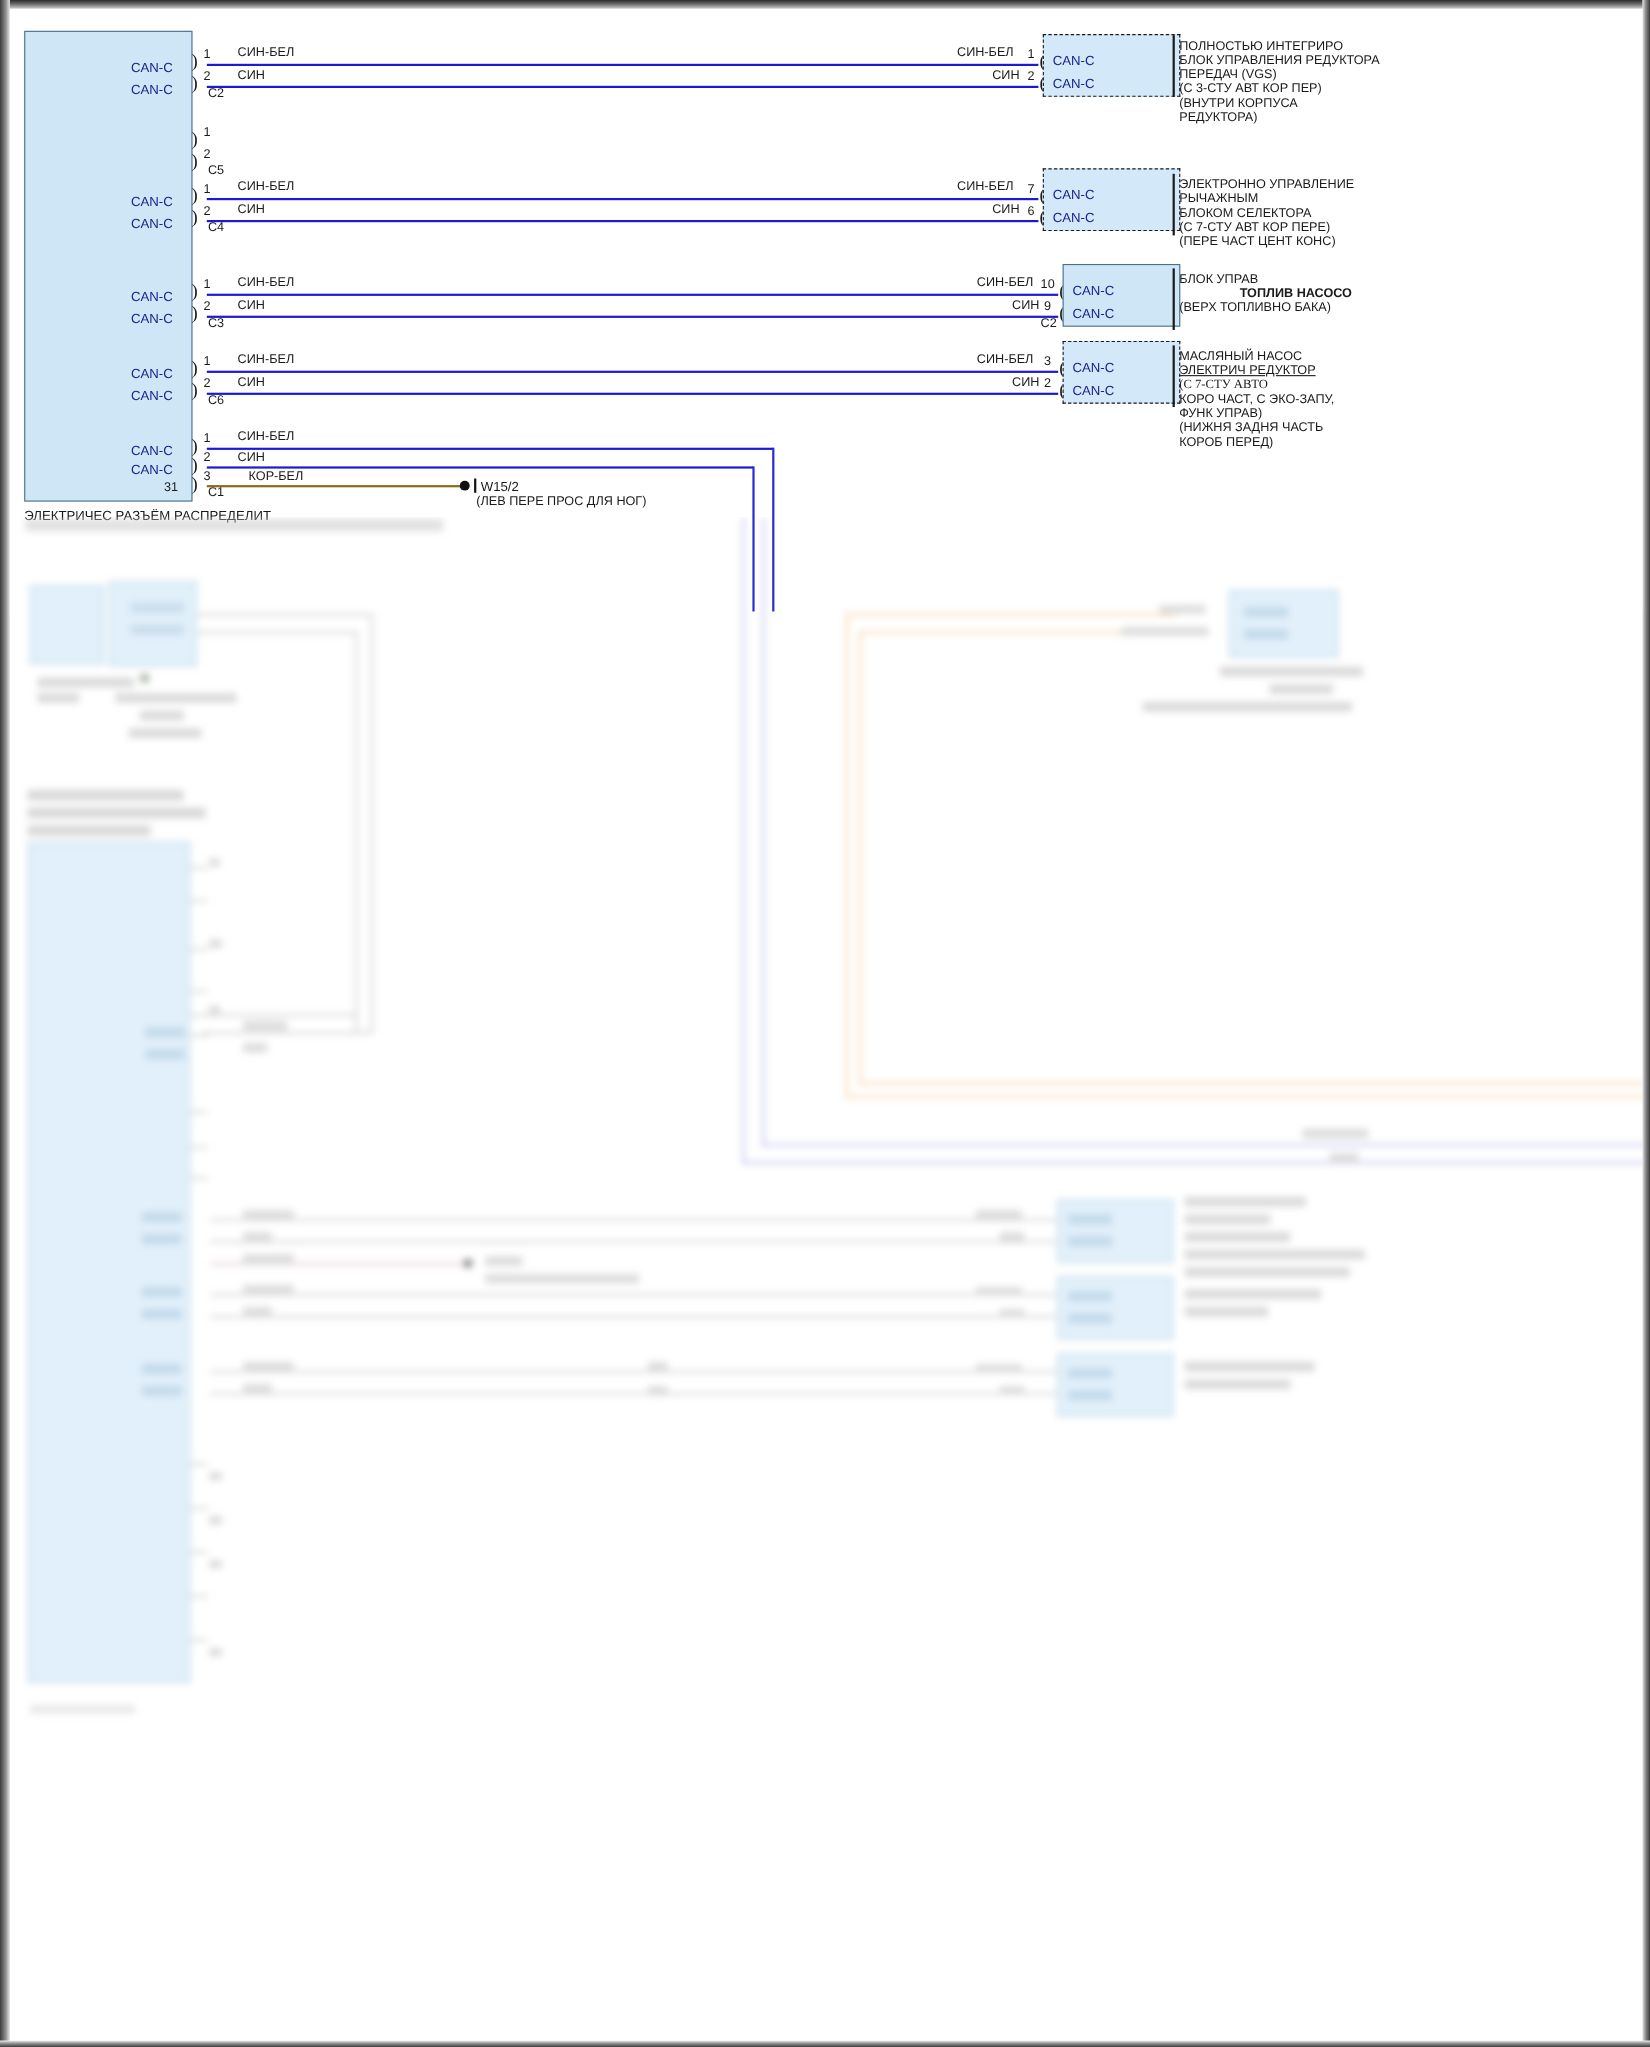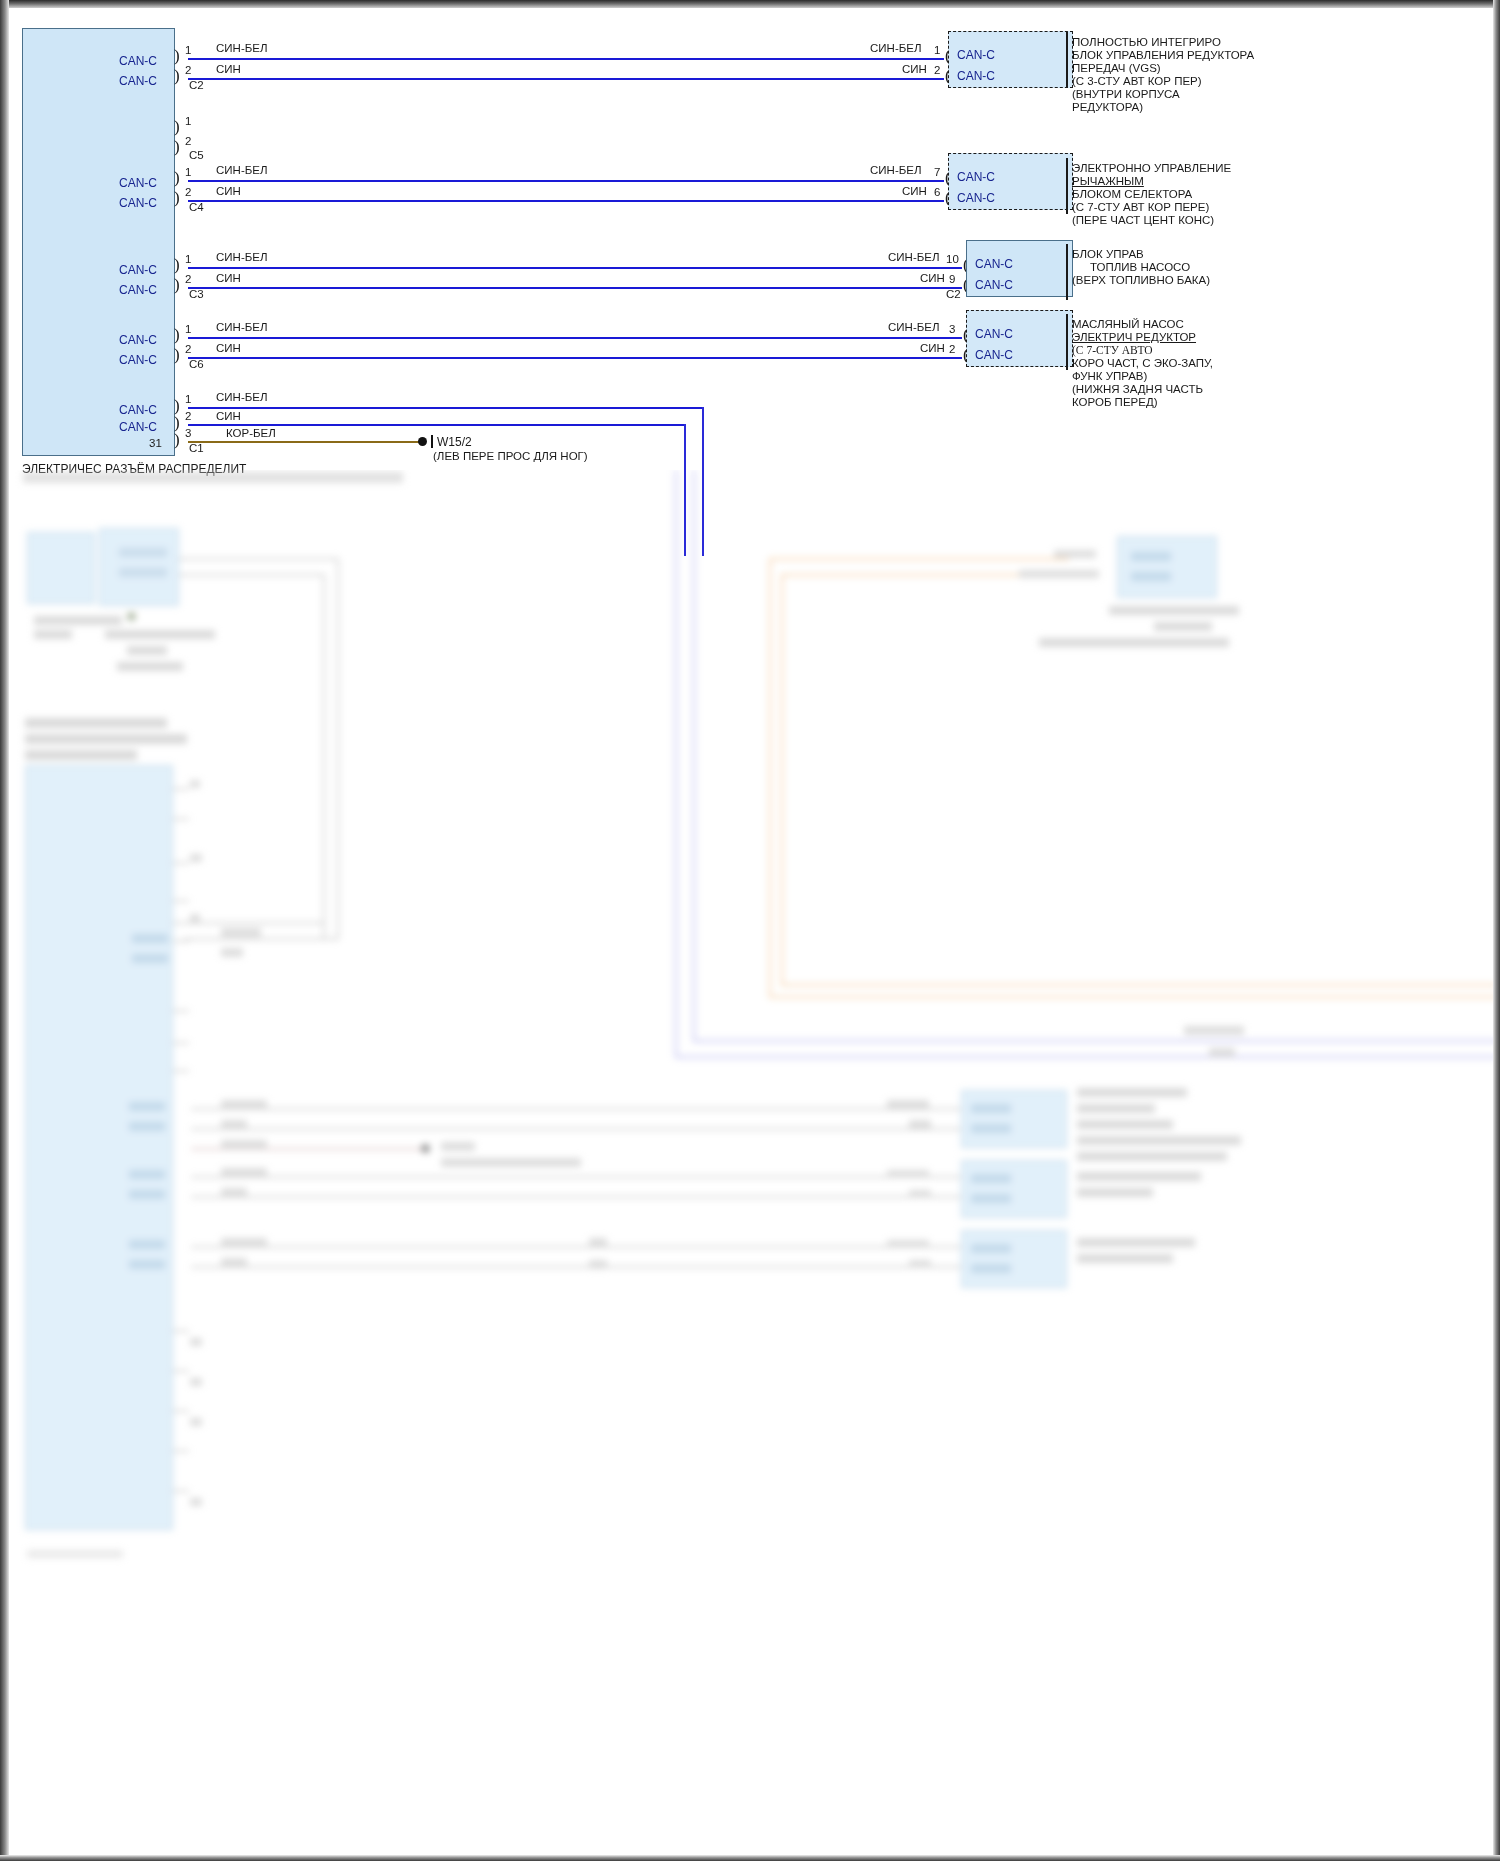--- a/index.html
+++ b/index.html
@@ -171,38 +171,38 @@
     <div class="lbl t11" style="left:893px;top:177px;">СИН</div>
     <div class="lbl t11" style="left:925px;top:158px;">7</div>
     <div class="lbl t11" style="left:925px;top:178px;">6</div>
     <div class="conn" style="left:936px;top:161px;">(</div>
     <div class="conn" style="left:936px;top:181px;">(</div>
     <div class="modbox dashed" style="left:939px;top:145px;width:125px;height:57px;"></div>
     <div class="lbl t12 blue" style="left:948px;top:162px;">CAN-C</div>
     <div class="lbl t12 blue" style="left:948px;top:183px;">CAN-C</div>
     <div class="descbar" style="left:1057px;top:150px;height:56px;"></div>
     <div class="lbl t11" style="left:1063px;top:154px;">ЭЛЕКТРОННО УПРАВЛЕНИЕ</div>
-    <div class="lbl t11" style="left:1063px;top:167px;text-decoration:underline;">РЫЧАЖНЫМ</div>
+    <div class="lbl t11" style="left:1063px;top:167px;">РЫЧАЖНЫМ</div>
     <div class="lbl t11" style="left:1063px;top:180px;">БЛОКОМ СЕЛЕКТОРА</div>
     <div class="lbl t11" style="left:1063px;top:193px;">(С 7-СТУ АВТ КОР ПЕРЕ)</div>
     <div class="lbl t11" style="left:1063px;top:206px;">(ПЕРЕ ЧАСТ ЦЕНТ КОНС)</div>
 
     <div class="lbl t11" style="left:879px;top:243px;">СИН-БЕЛ</div>
     <div class="lbl t11" style="left:911px;top:264px;">СИН</div>
     <div class="lbl t11" style="left:937px;top:245px;">10</div>
     <div class="lbl t11" style="left:940px;top:265px;">9</div>
     <div class="conn" style="left:954px;top:248px;">(</div>
     <div class="conn" style="left:954px;top:268px;">(</div>
     <div class="lbl t11" style="left:937px;top:280px;">C2</div>
     <div class="modbox" style="left:957px;top:232px;width:107px;height:57px;"></div>
     <div class="lbl t12 blue" style="left:966px;top:249px;">CAN-C</div>
     <div class="lbl t12 blue" style="left:966px;top:270px;">CAN-C</div>
     <div class="descbar" style="left:1057px;top:236px;height:56px;"></div>
     <div class="lbl t11" style="left:1063px;top:240px;">БЛОК УПРАВ</div>
-    <div class="lbl t11" style="left:1081px;top:253px;">ТОПЛИВ НАСОСО</div>
+    <div class="lbl t11" style="left:1118px;top:253px;font-weight:bold;">ТОПЛИВ НАСОСО</div>
     <div class="lbl t11" style="left:1063px;top:266px;">(ВЕРХ ТОПЛИВНО БАКА)</div>
 
     <div class="lbl t11" style="left:879px;top:313px;">СИН-БЕЛ</div>
     <div class="lbl t11" style="left:911px;top:334px;">СИН</div>
     <div class="lbl t11" style="left:940px;top:315px;">3</div>
     <div class="lbl t11" style="left:940px;top:335px;">2</div>
     <div class="conn" style="left:954px;top:318px;">(</div>
     <div class="conn" style="left:954px;top:338px;">(</div>
     <div class="modbox dashed" style="left:957px;top:302px;width:107px;height:57px;"></div>
     <div class="lbl t12 blue" style="left:966px;top:319px;">CAN-C</div>

